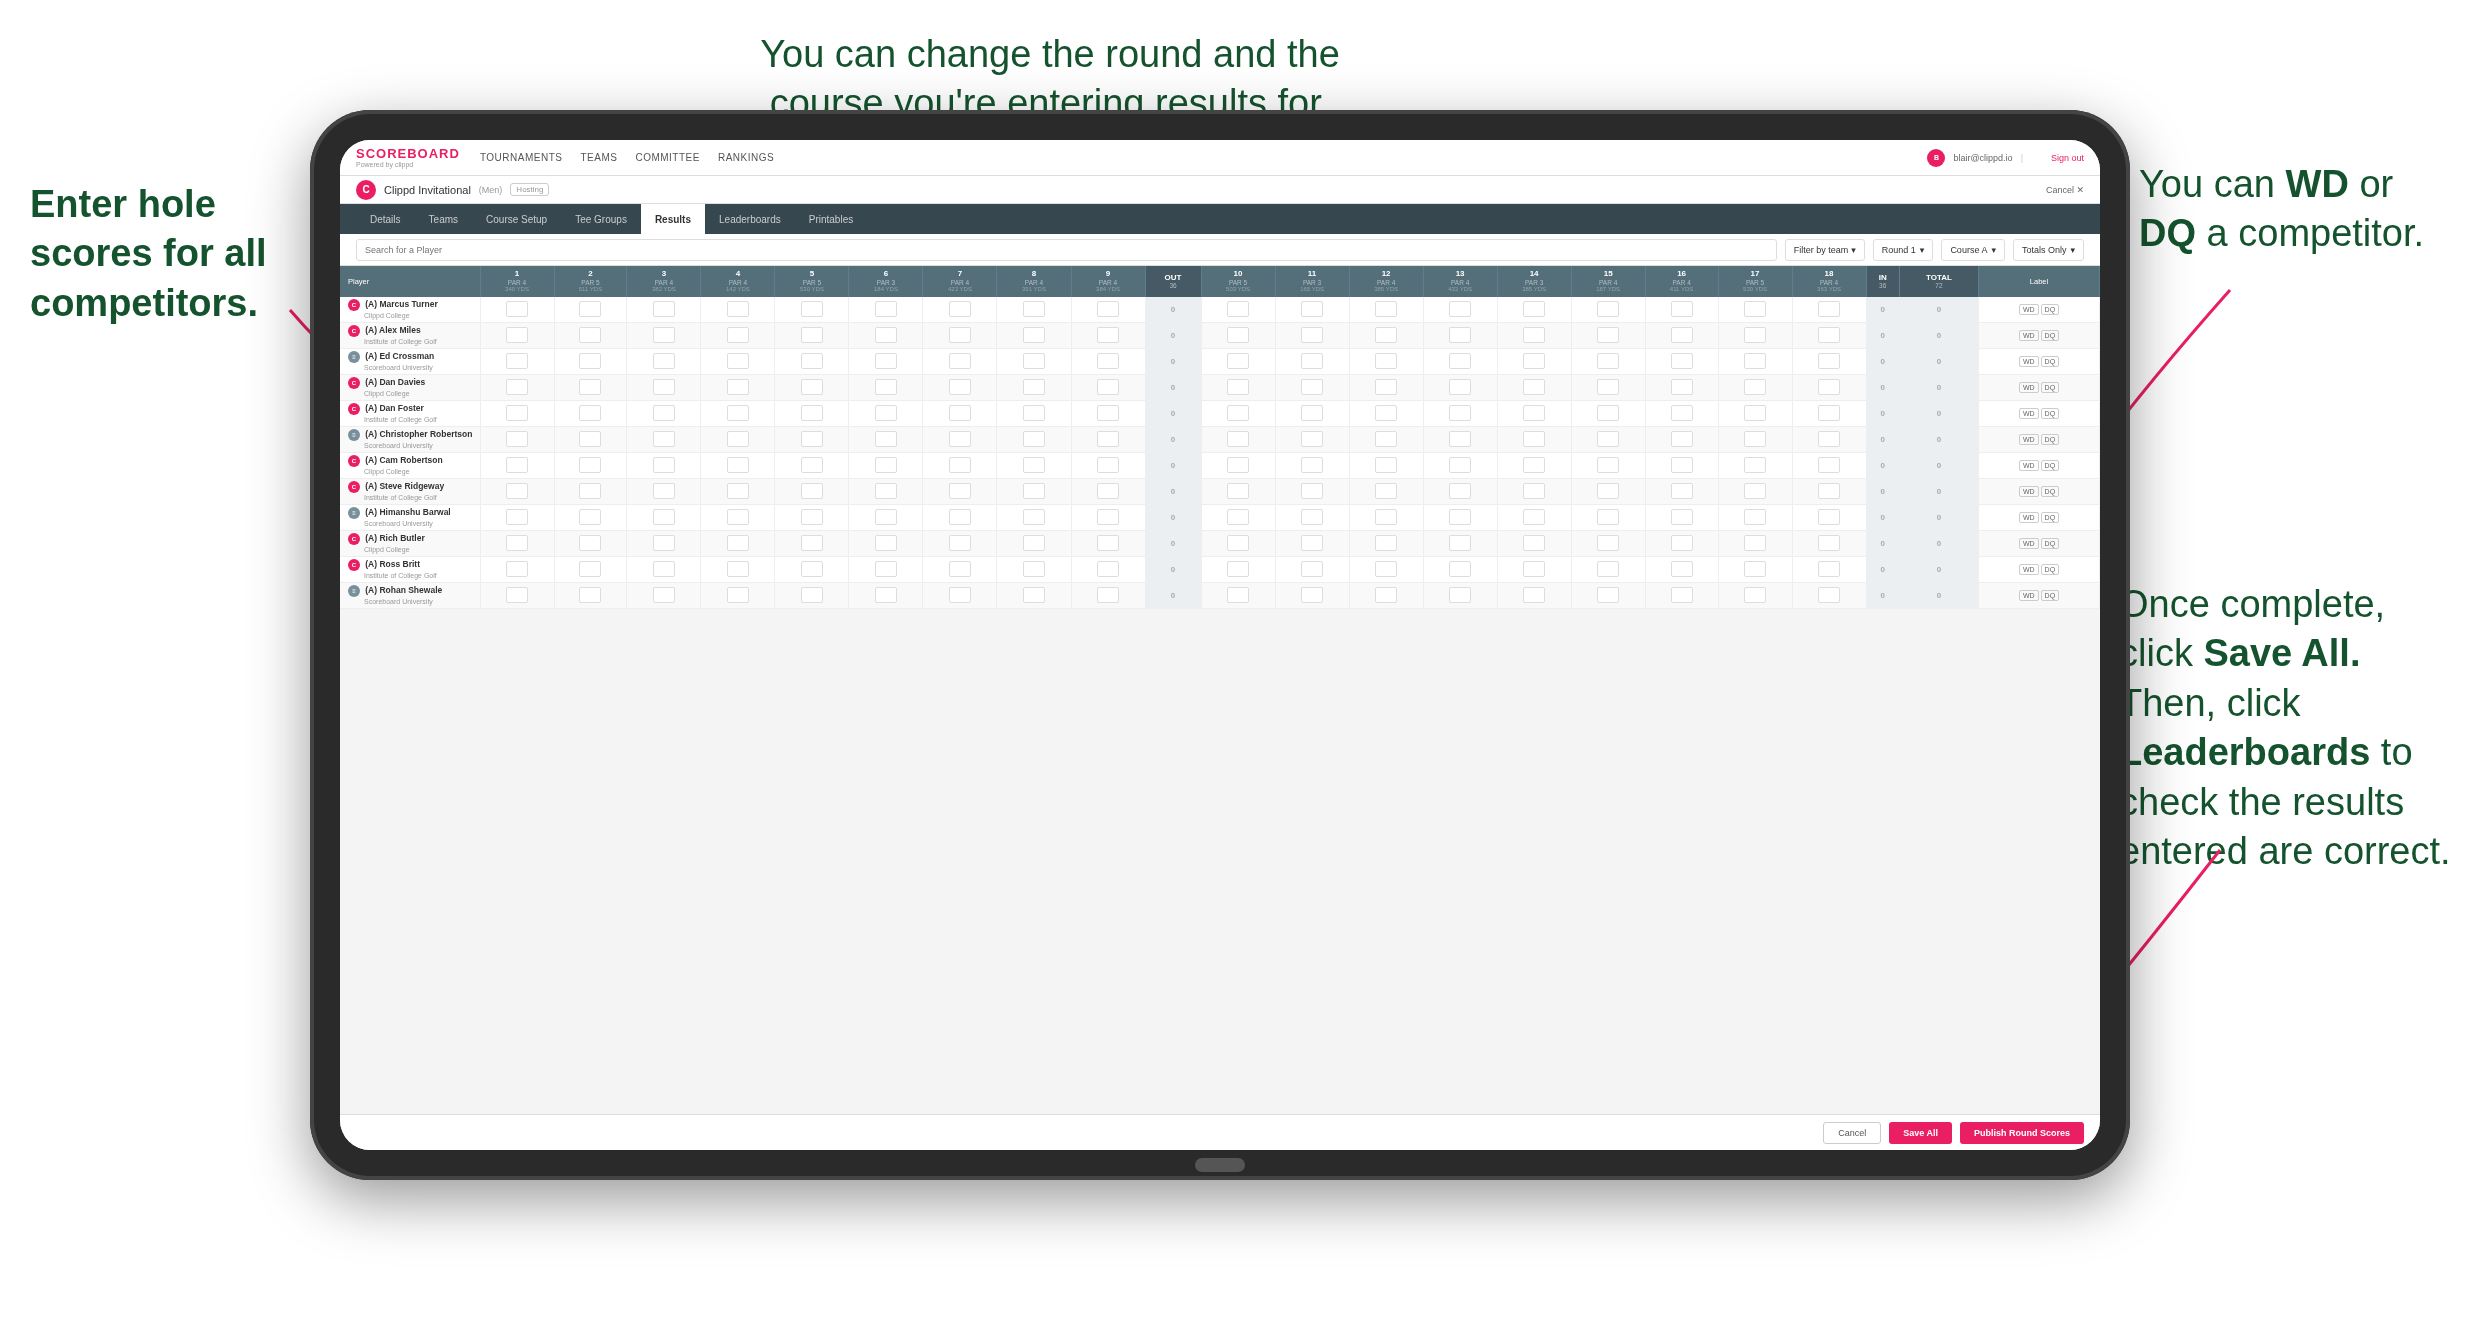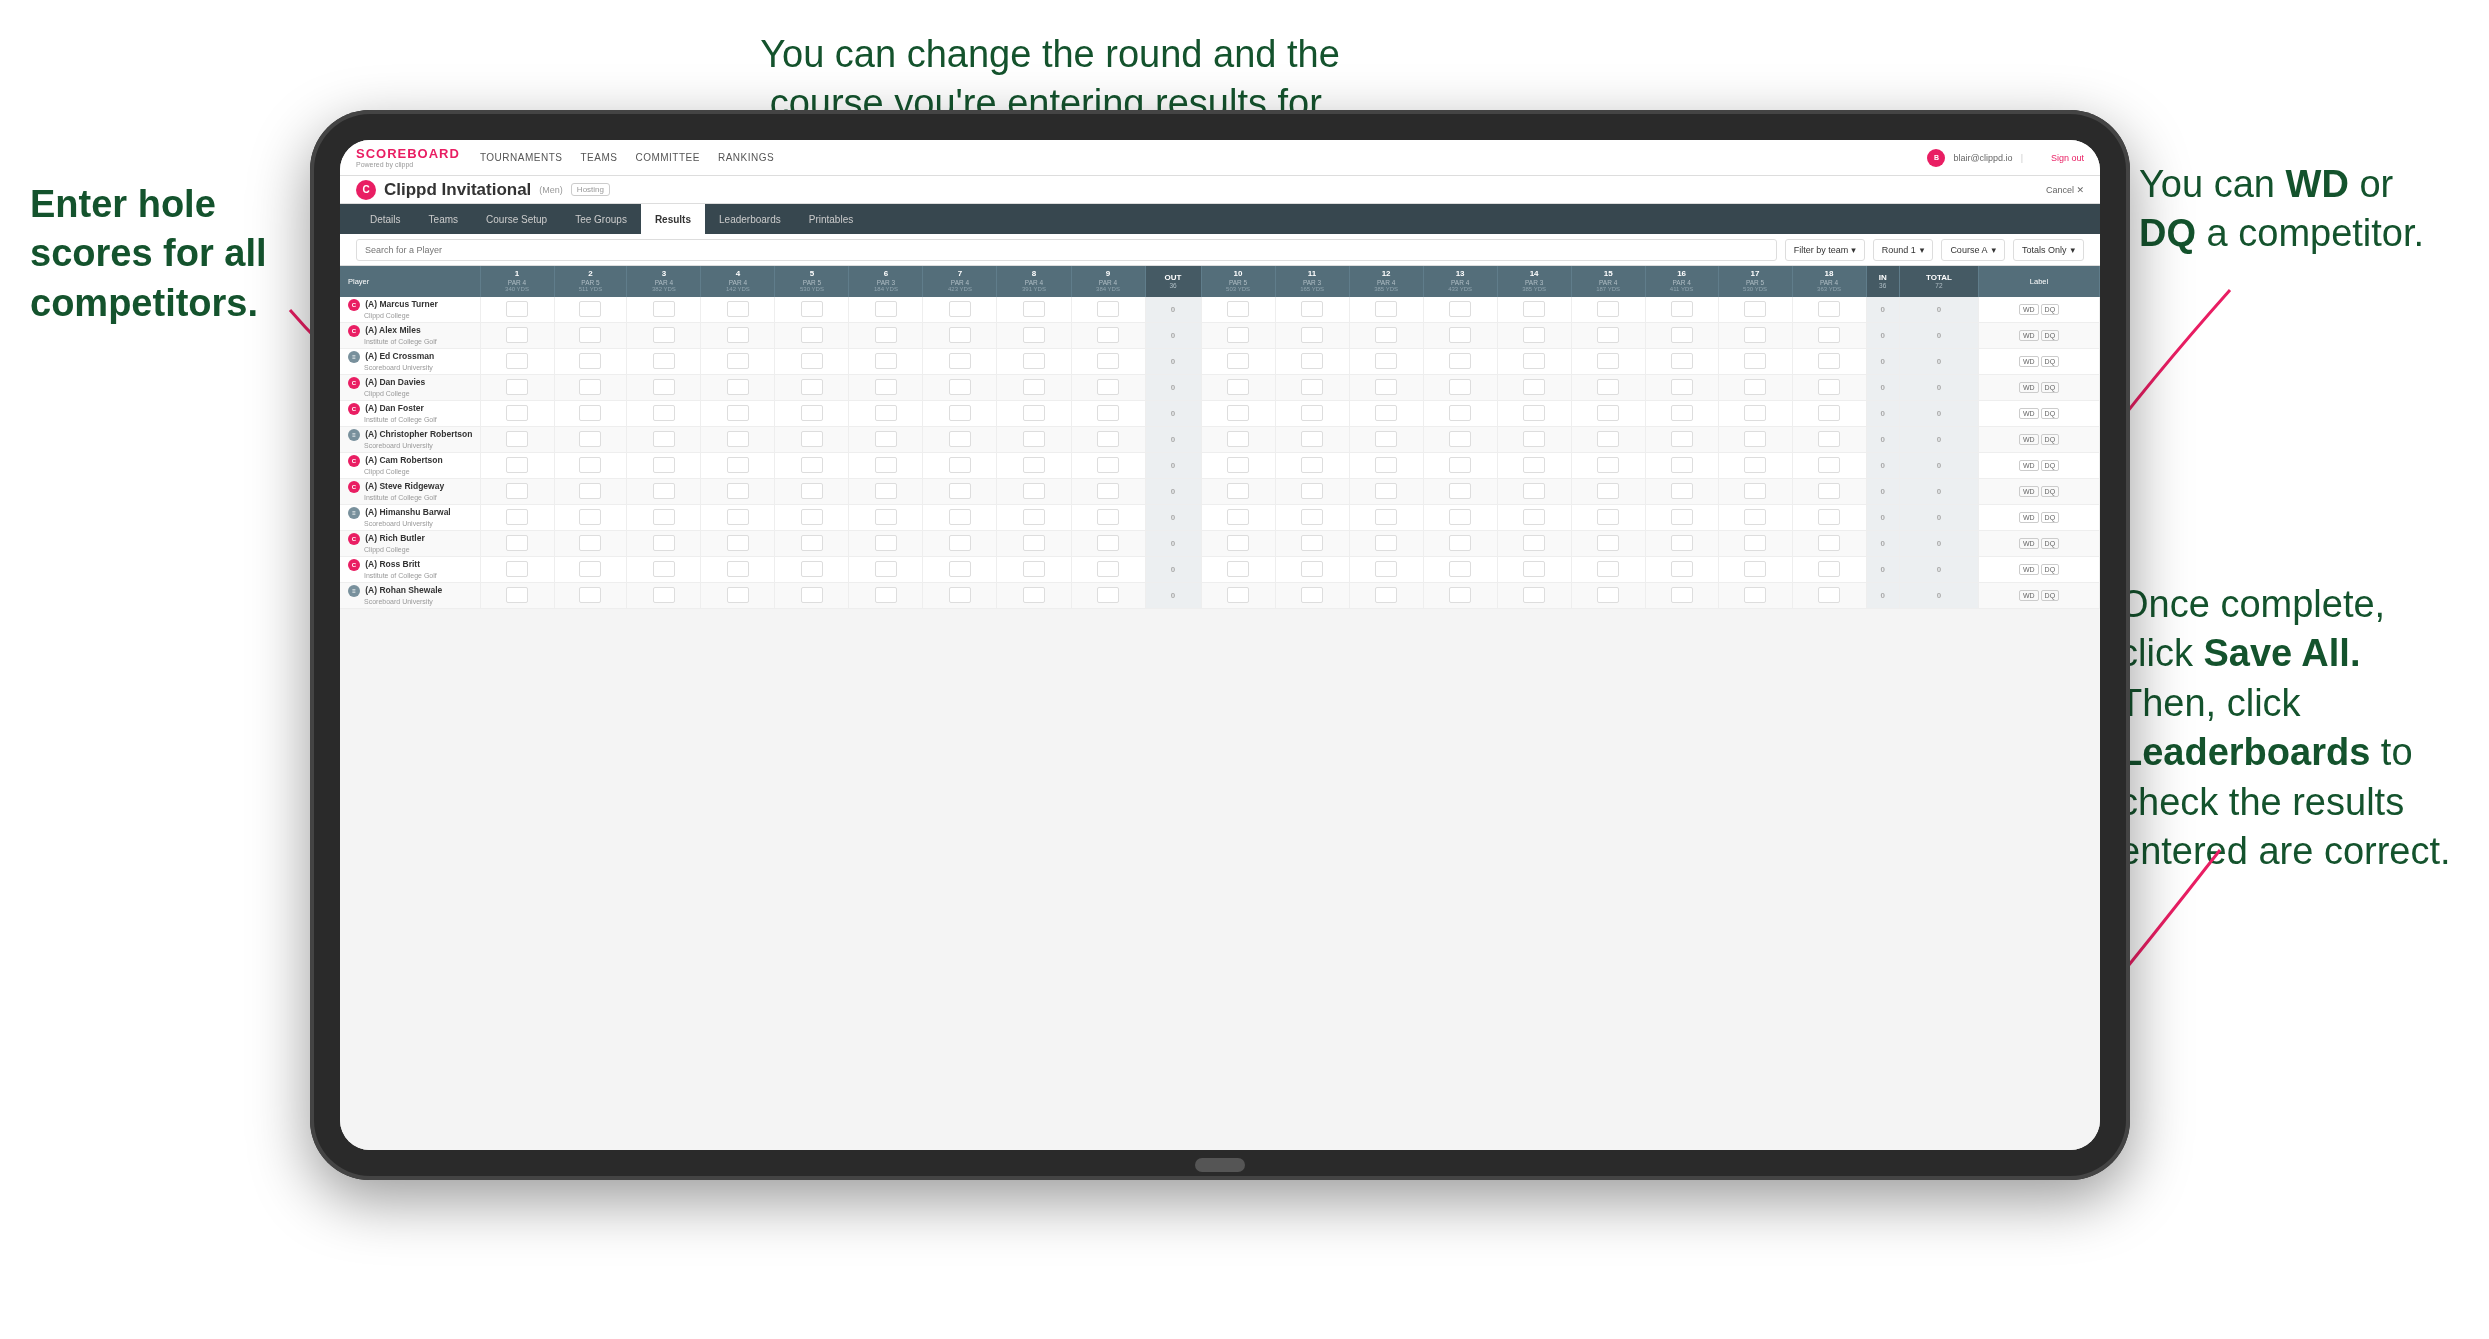--- a/index.html
+++ b/index.html
@@ -173,22 +173,22 @@
       background: #e91e63;
       border-radius: 50%;
       display: flex;
       align-items: center;
       justify-content: center;
       color: white;
       font-size: 10px;
       font-weight: bold;
     }
     .tournament-name {
-      font-size: 17px;
-      font-weight: 700;
+      font-size: 11px;
+      font-weight: 400;
       color: #333;
       text-align: right;
     }
     .tournament-meta {
       font-size: 9px;
       color: #999;
     }
     .hosting-badge {
       font-size: 8px;
       color: #999;
@@ -1042,17 +1042,22 @@
                 <td><input type="text" style="width: 22px; height: 16px; border: 1px solid rgb(221, 221, 221); text-align: center; font-size: 8px; border-radius: 2px;"></td>
                 <td><input type="text" style="width: 22px; height: 16px; border: 1px solid rgb(221, 221, 221); text-align: center; font-size: 8px; border-radius: 2px;"></td>
                 <td class="out-col"><span class="zero-val">0</span></td>
                 <td class="total-col"><span class="zero-val">0</span></td>
                 <td style="white-space: nowrap;"><button class="wd-btn">WD</button><button class="dq-btn">DQ</button></td>
               </tr>
             </tbody>
         </table>
       </div>
 
+      <div class="action-bar">
+        <button class="btn-cancel">Cancel</button>
+        <button class="btn-save-all">Save All</button>
+        <button class="btn-publish">Publish Round Scores</button>
+      </div>
 
     </div>
   </div>
   <div class="tablet-home-btn"></div>
 </div>
 
 </body></html>

